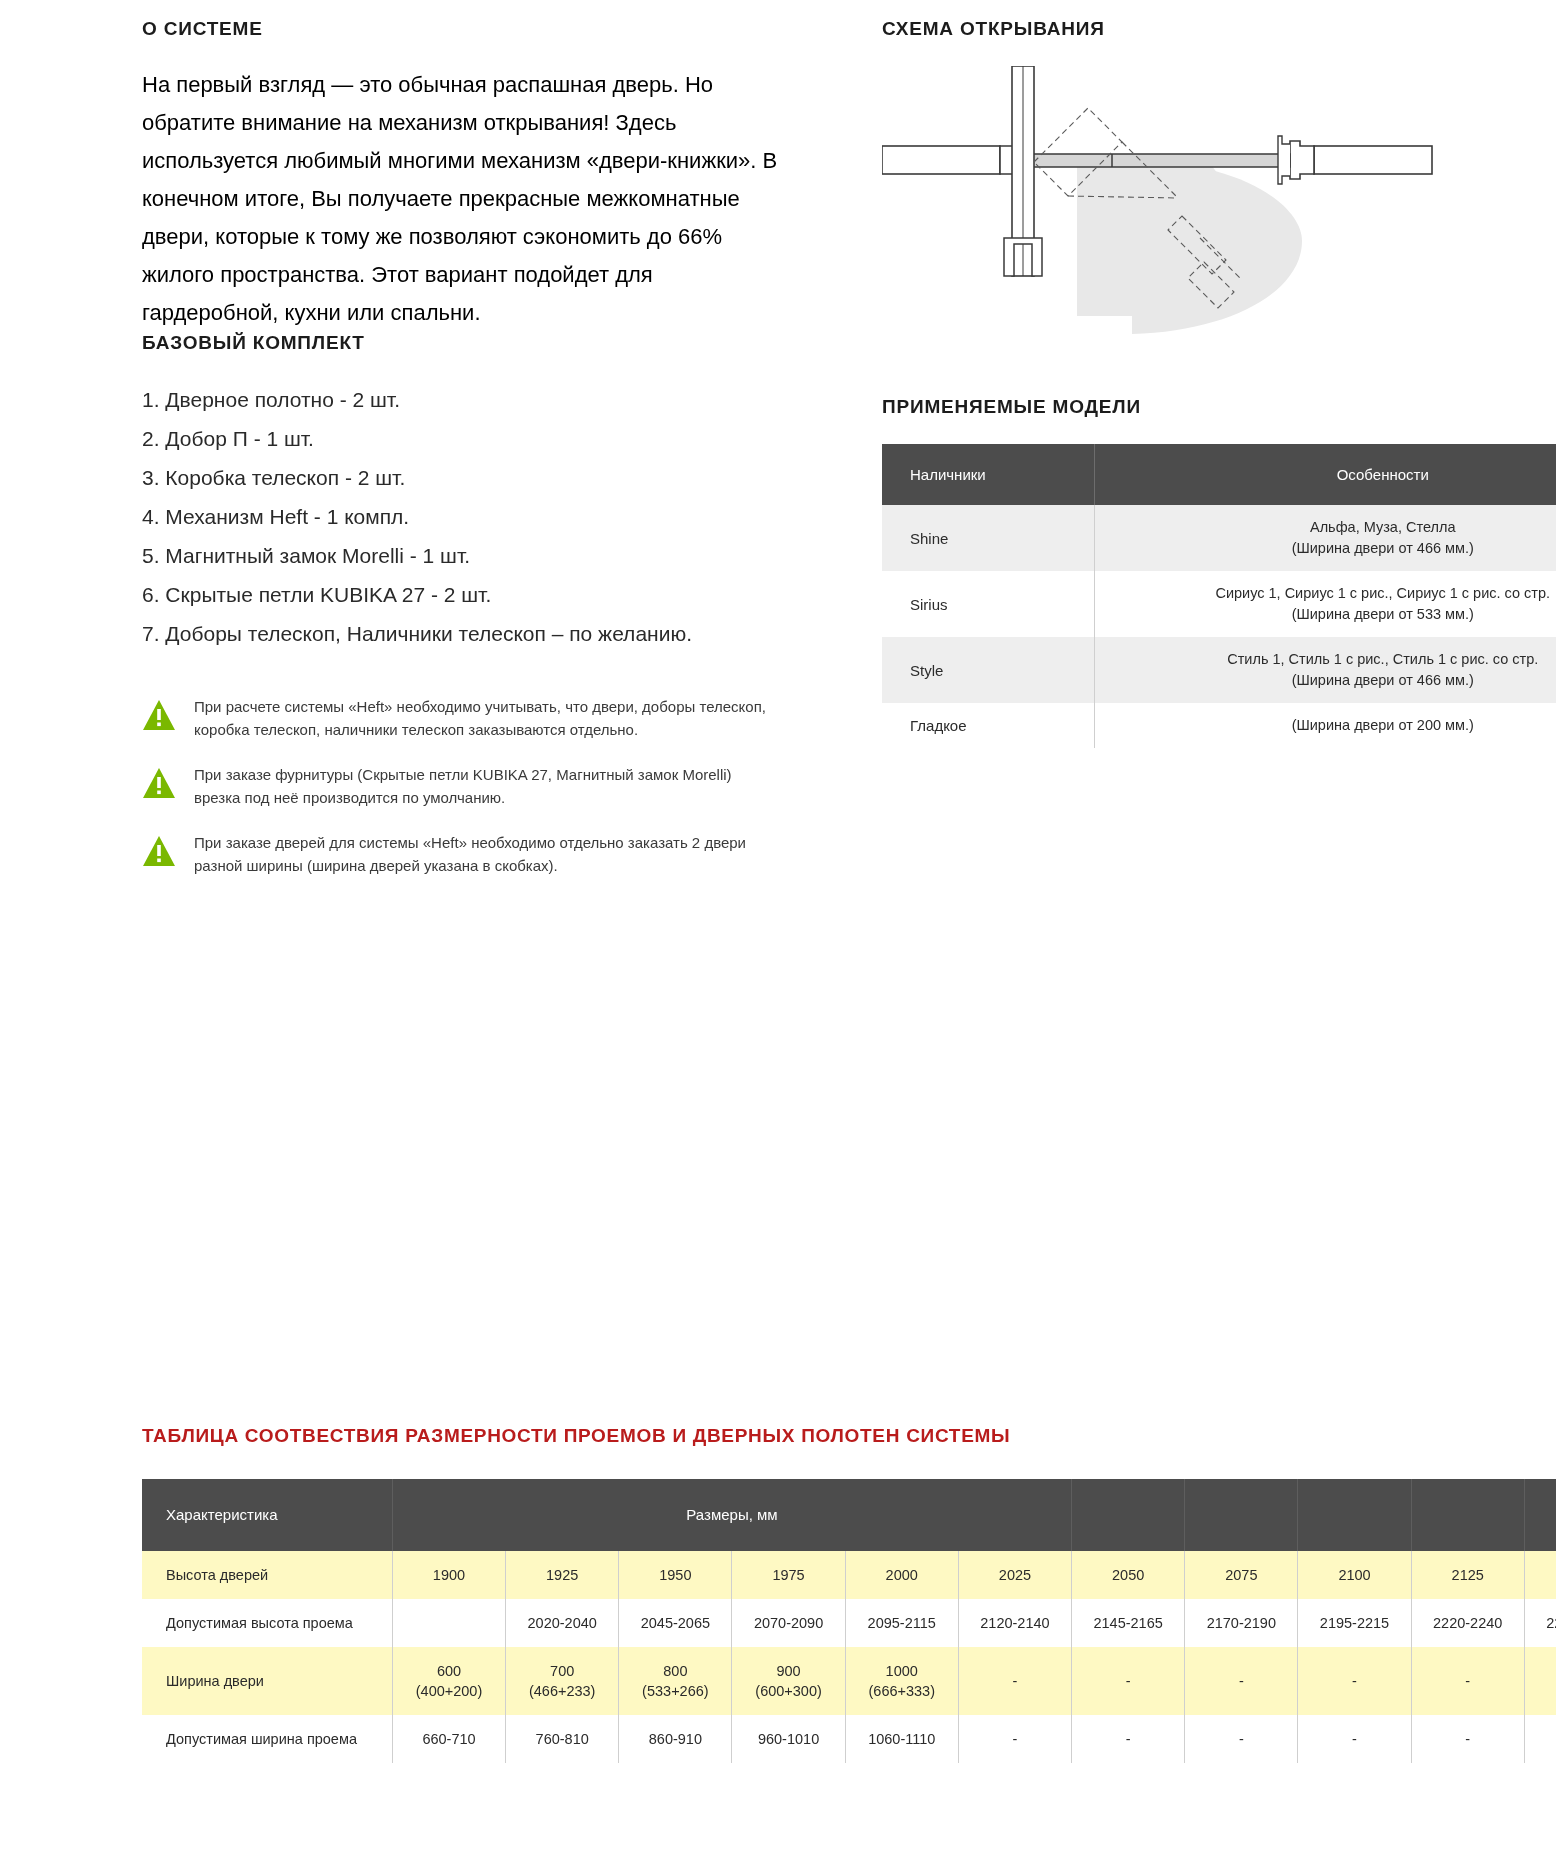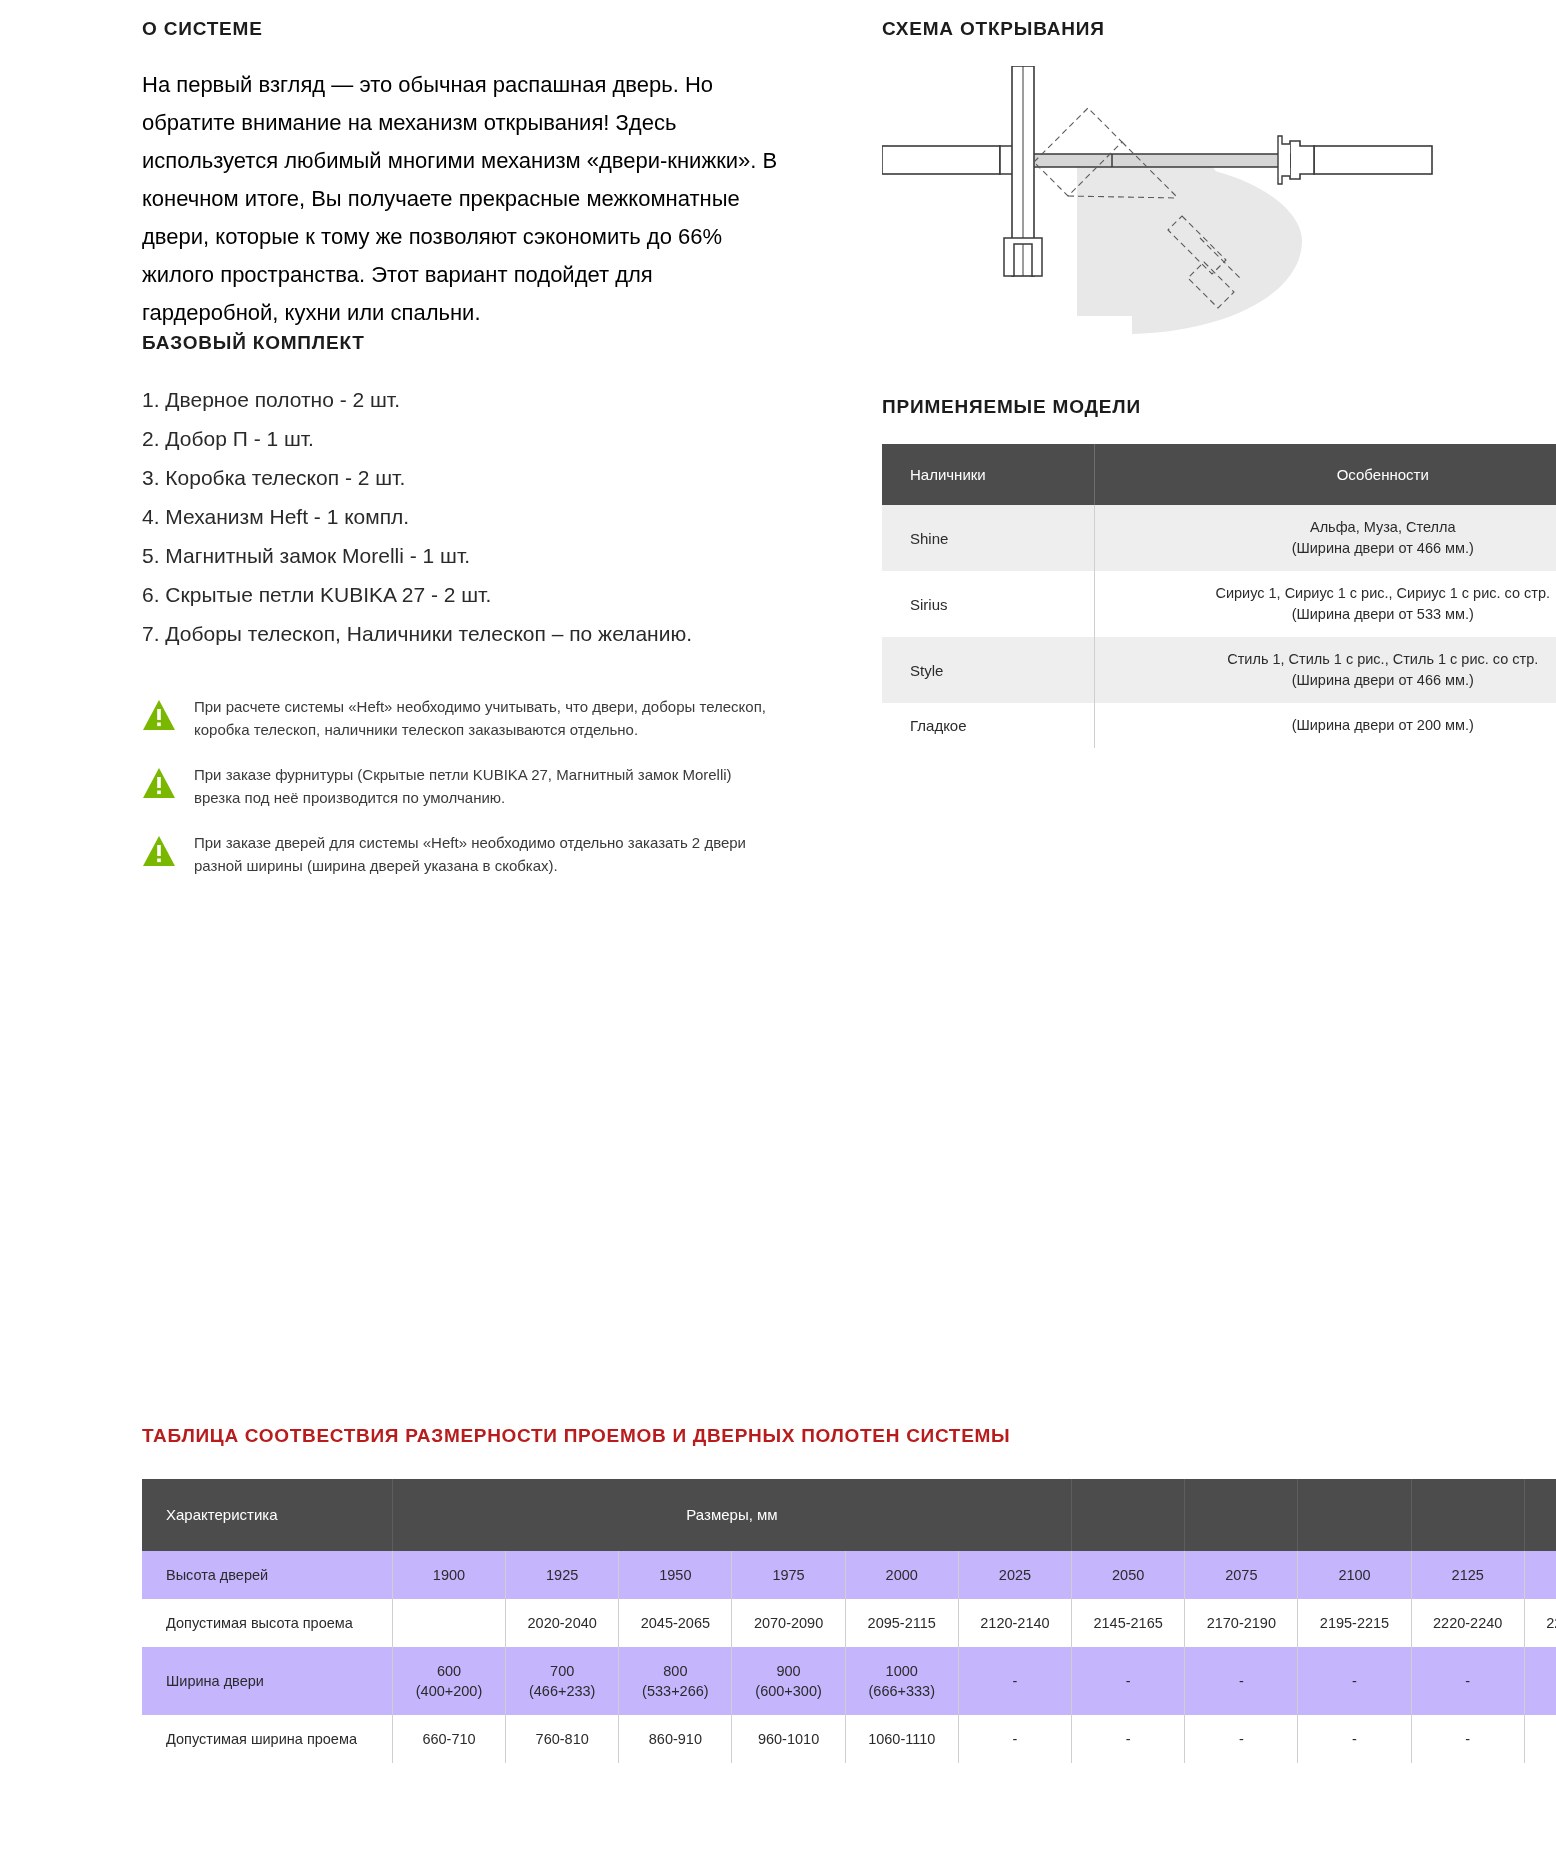--- a/index.html
+++ b/index.html
@@ -151,21 +151,21 @@
     font-weight: normal;
     font-size: 15px;
     padding: 26px 2px;
     border-right: 1px solid #5e5e5e;
   }
   table.sizes th.label, table.sizes td.label {
     text-align: left;
     padding-left: 24px;
     width: 250px;
   }
-  table.sizes tr.shade td { background: #c4b5fd; }
+  table.sizes tr.shade td { background: #fef9c3; }
   table.sizes tr.white td { background: #ffffff; }
   .sub-lines { display:block; }
 </style>
 </head>
 <body>
 
 <div class="page">
 
   <div class="col-left">
     <h2 class="section-title">О СИСТЕМЕ</h2>

